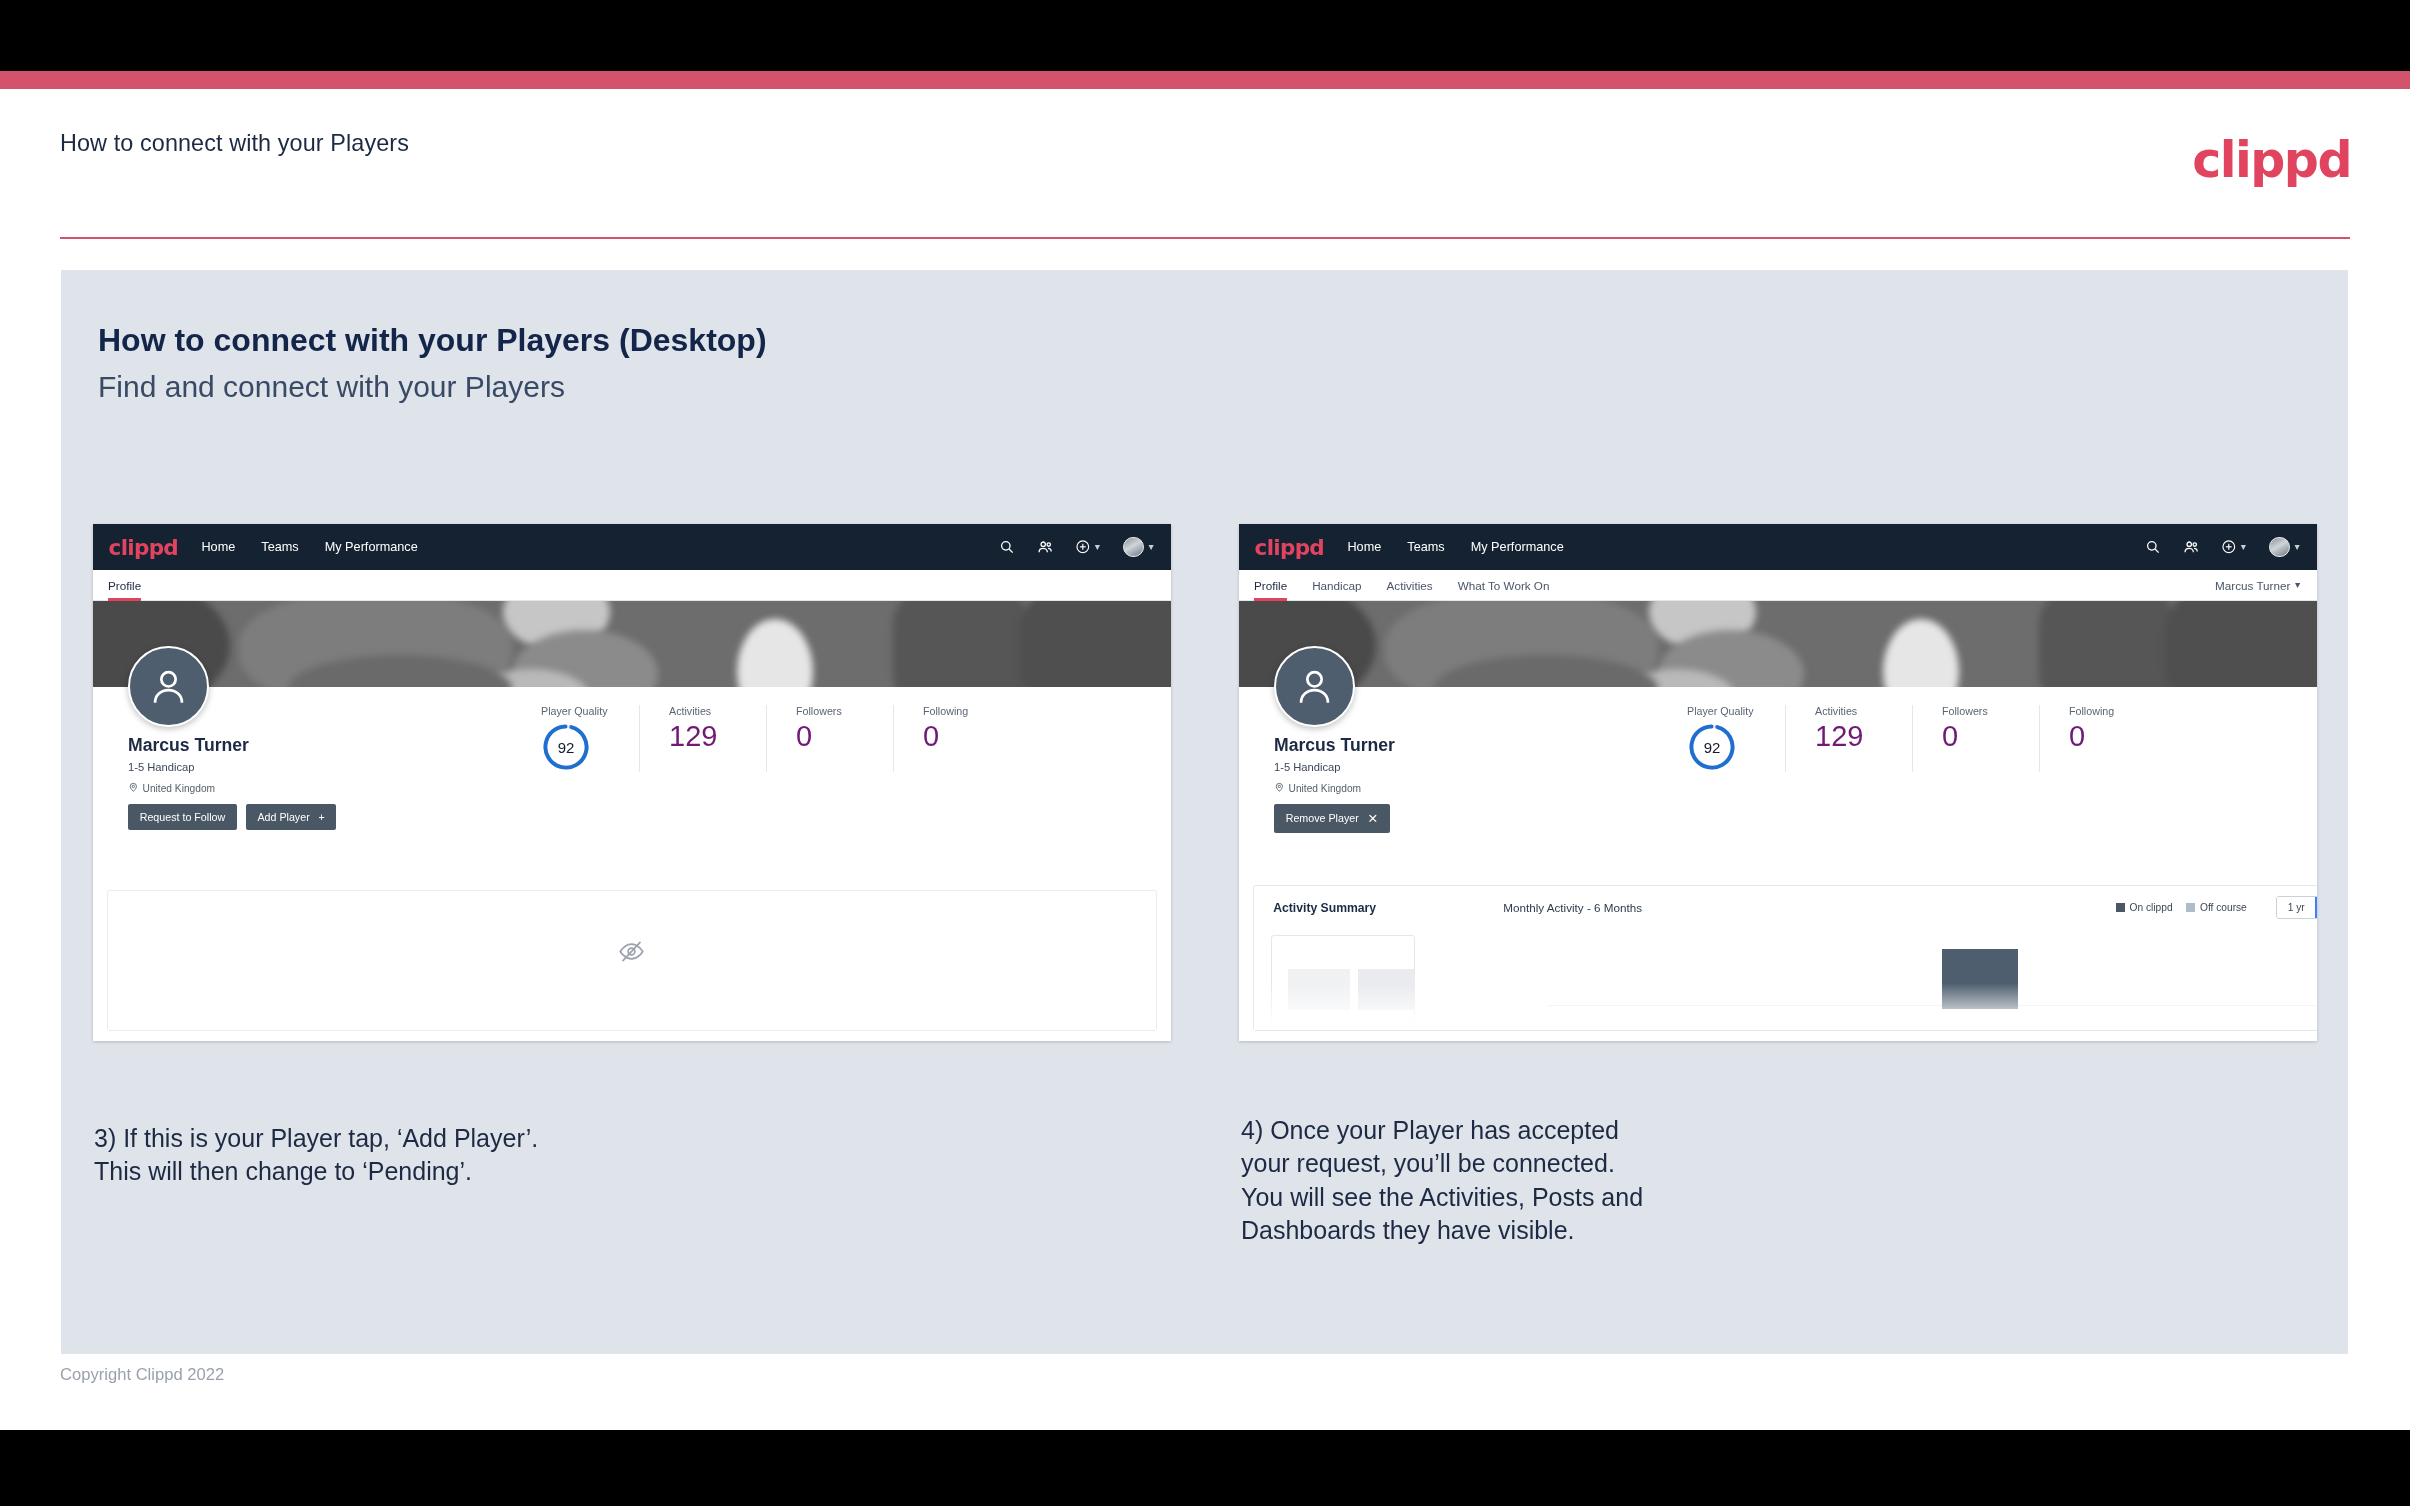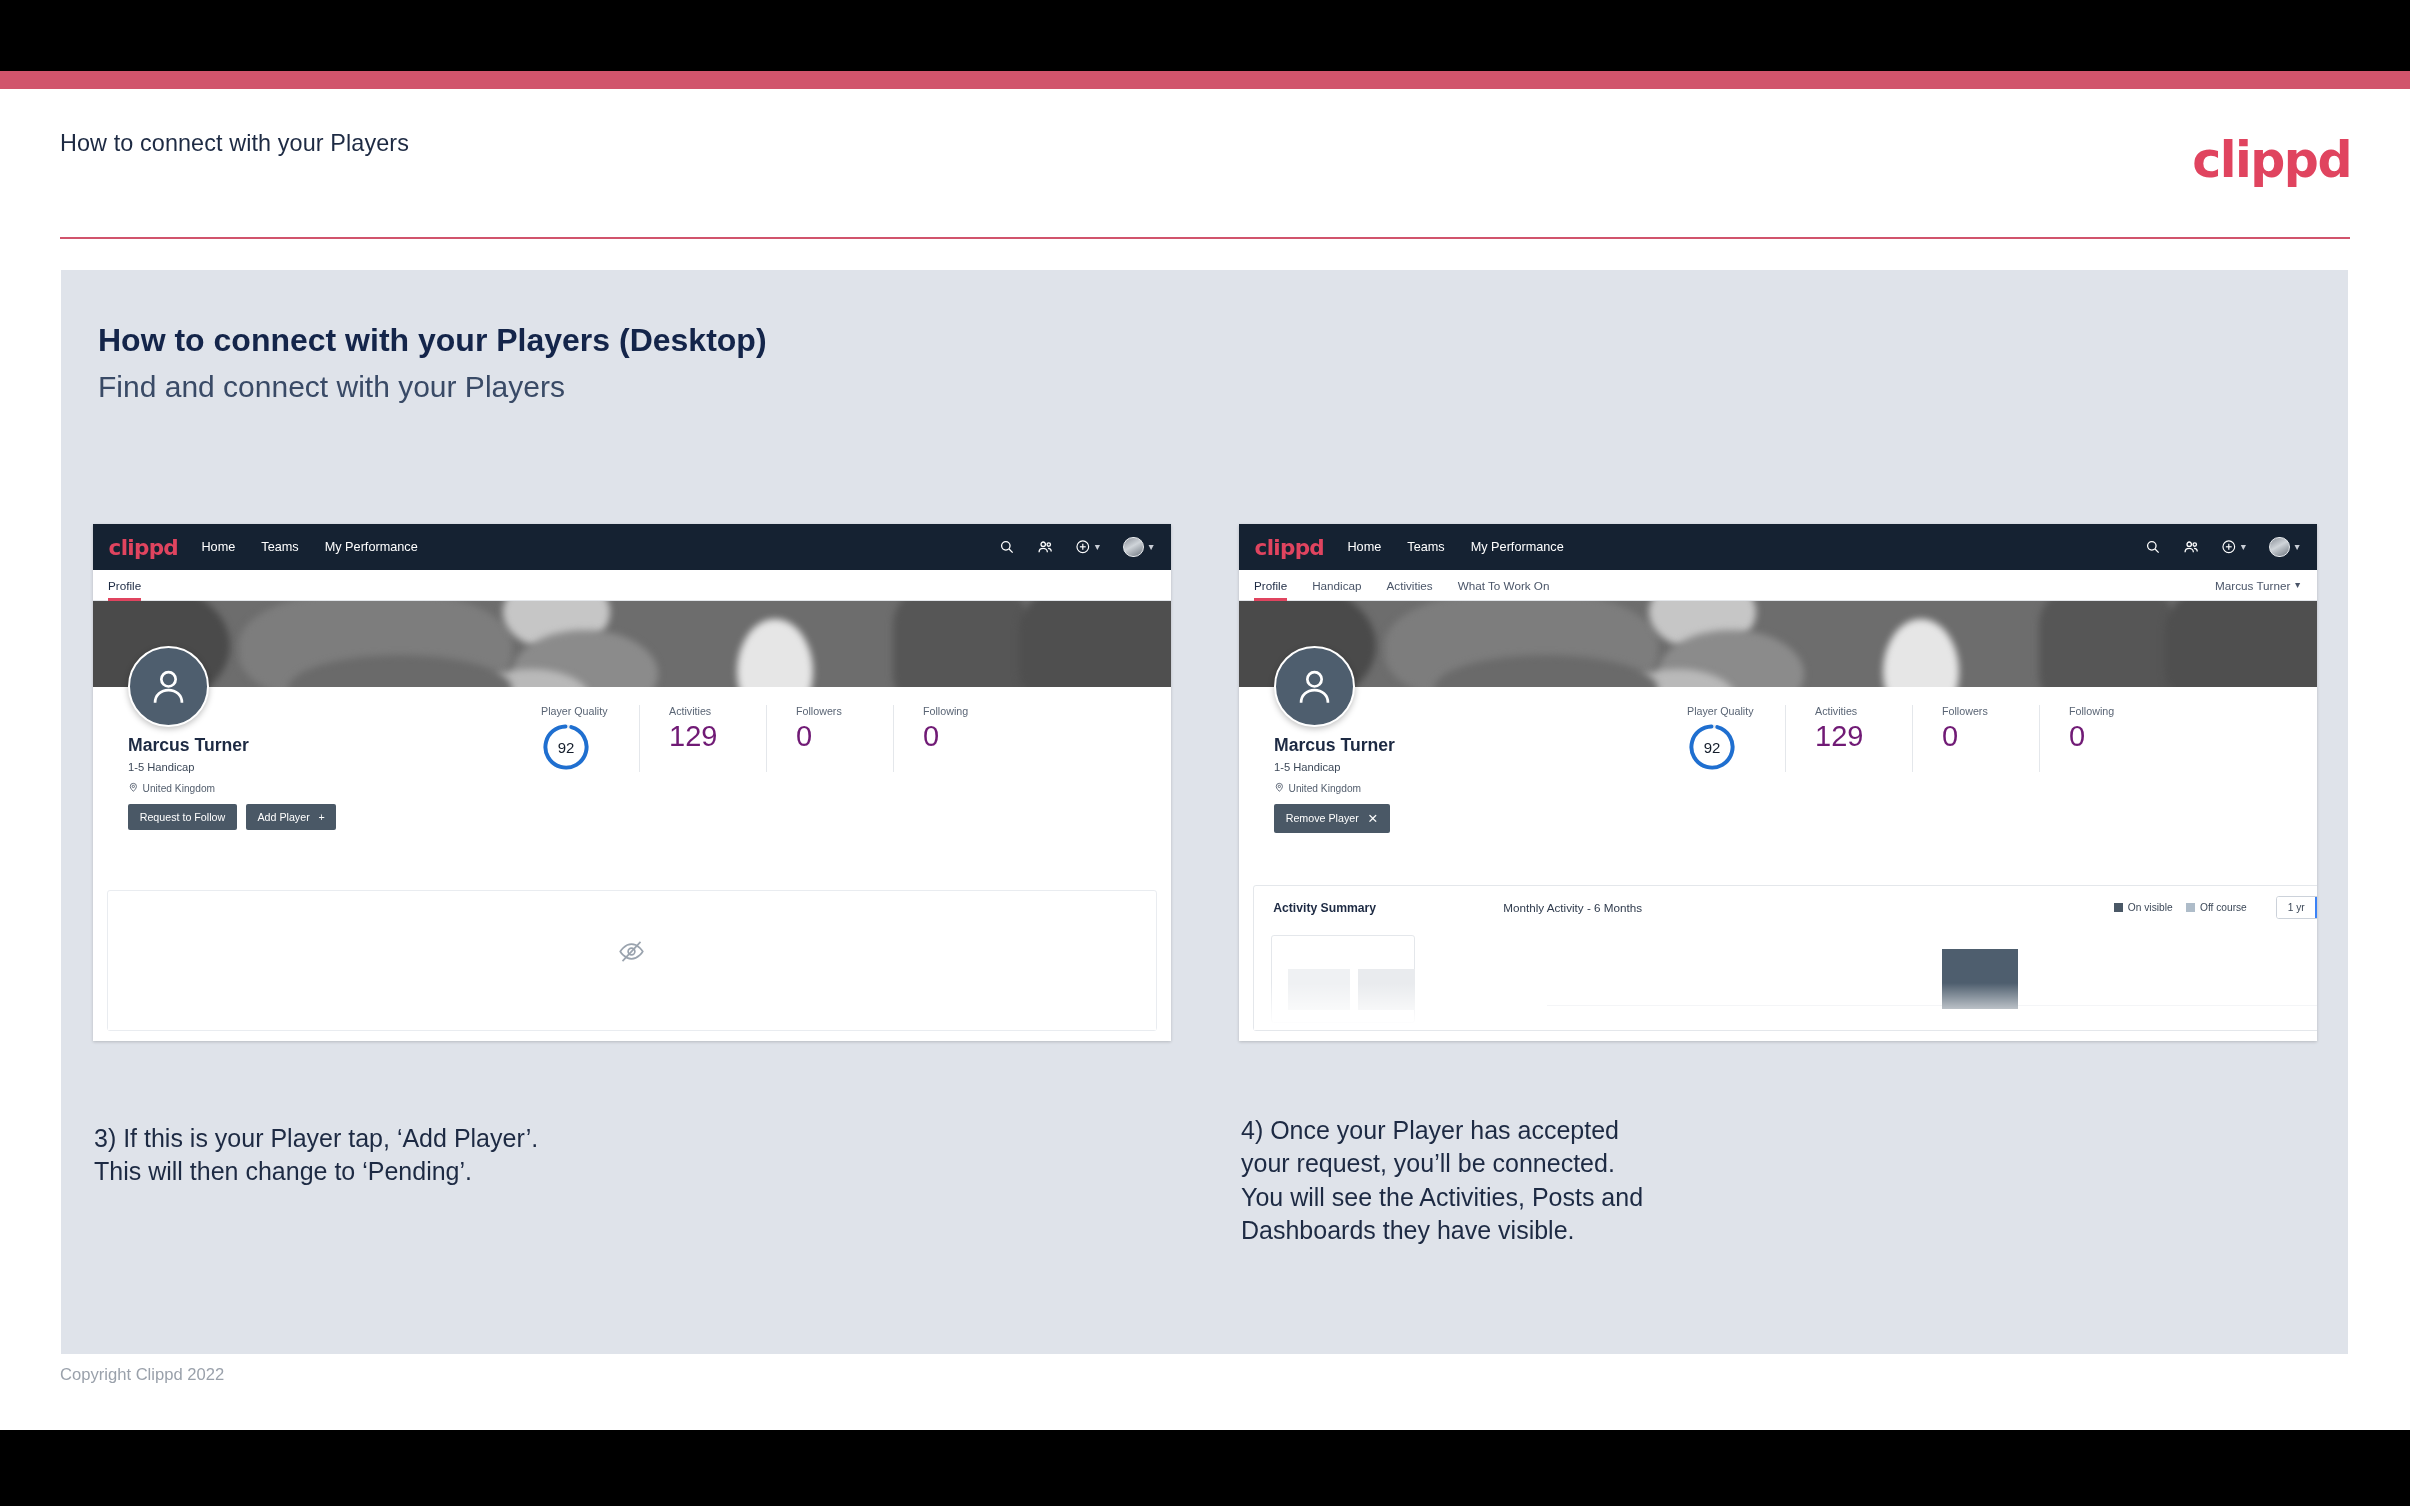--- a/index.html
+++ b/index.html
@@ -505,21 +505,21 @@
       </div>
     </div>
 
     <div class="activity">
       <div class="act-head">
         <div class="act-title">Activity Summary</div>
         <div class="act-sub">Monthly Activity - 6 Months</div>
         <div class="act-legend">
           <span class="lg">
             <span class="sw" style="background:#4a5866;"></span>
-            <span>On visible</span>
+            <span>On clippd</span>
           </span>
           <span class="lg">
             <span class="sw" style="background:#aebcc9;"></span>
             <span>Off course</span>
           </span>
           <div class="seg">
             <div>1 yr</div>
             <div class="on">6 mths</div>
             <div>3 mths</div>
             <div>1 mth</div>

